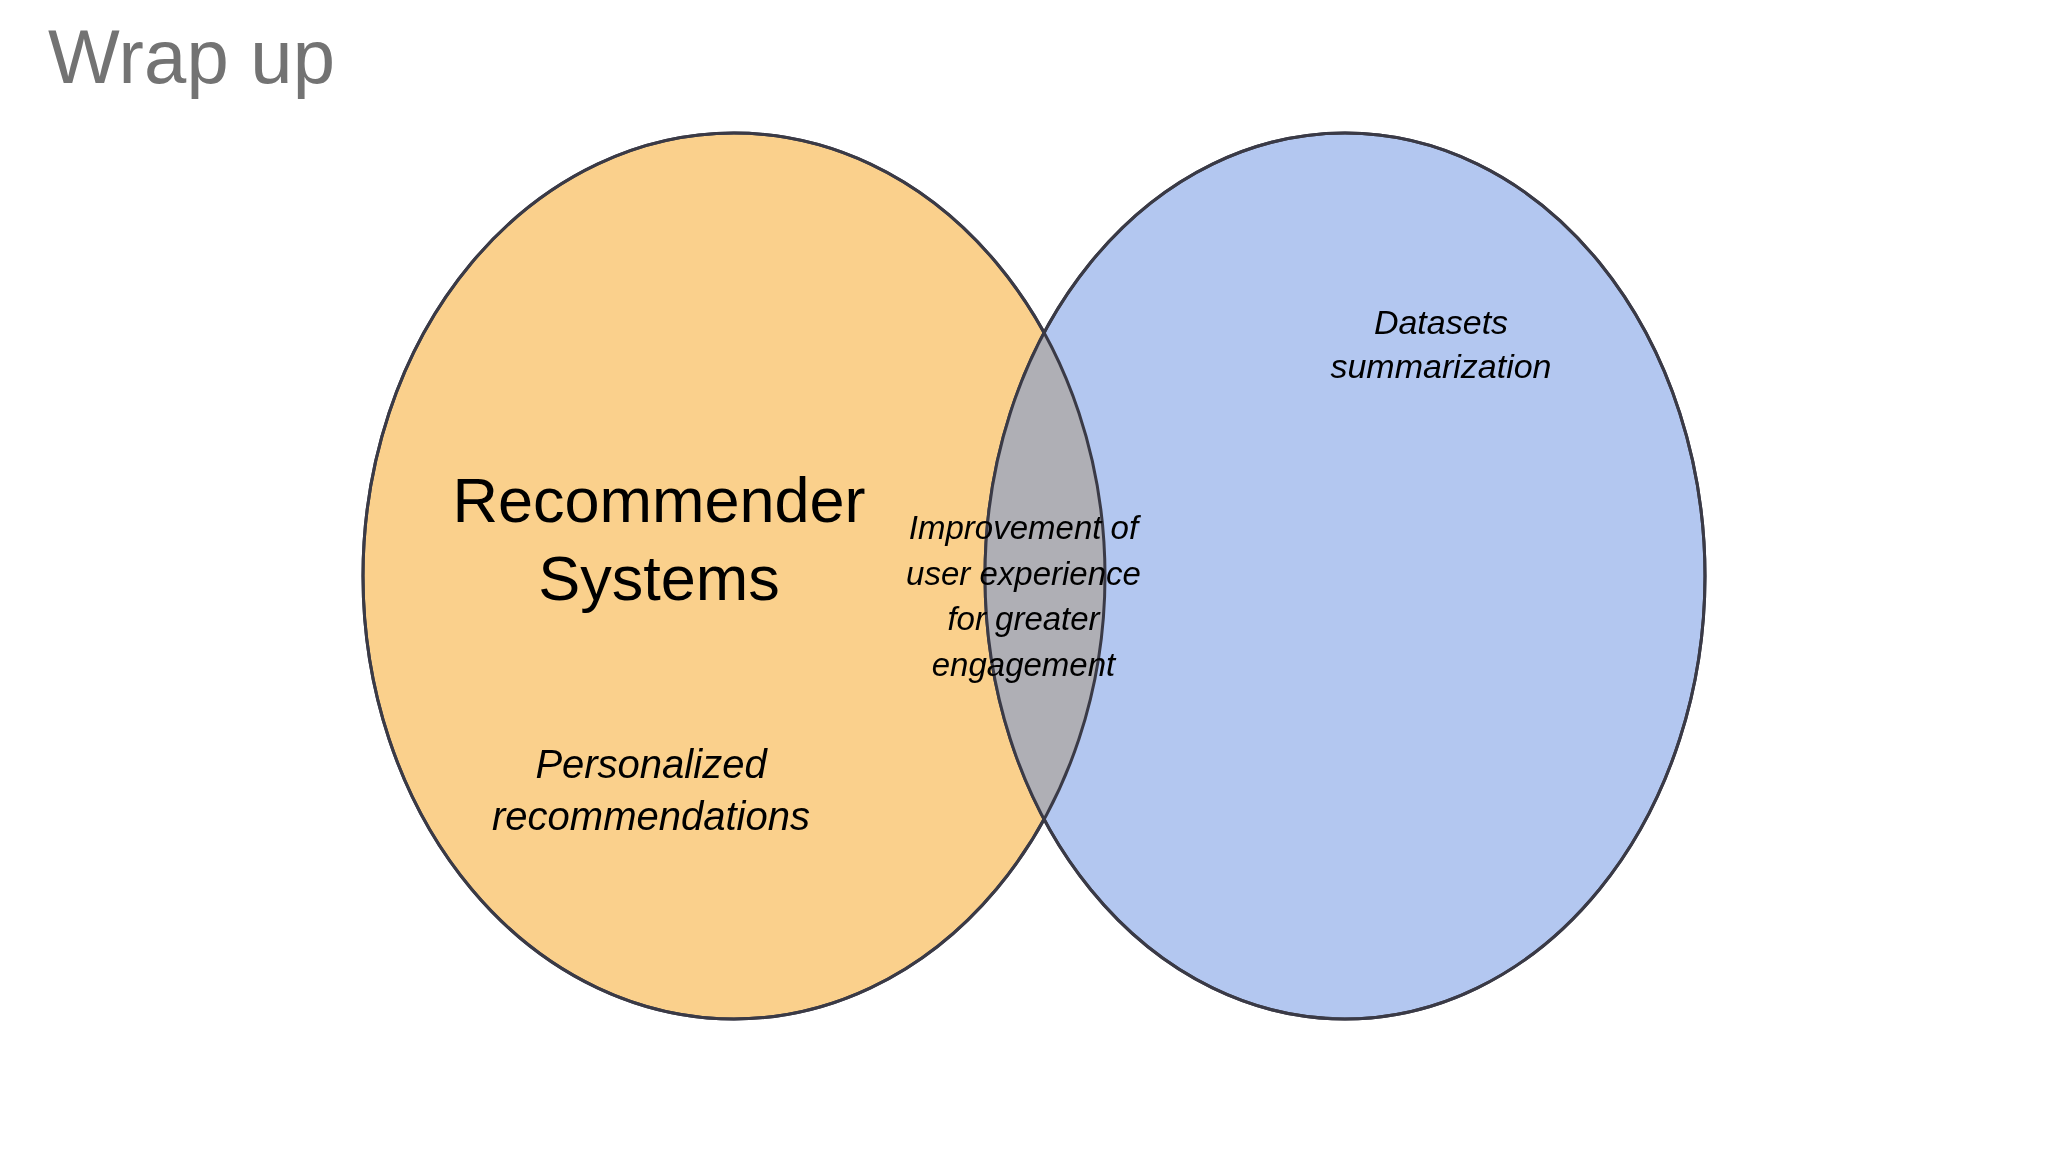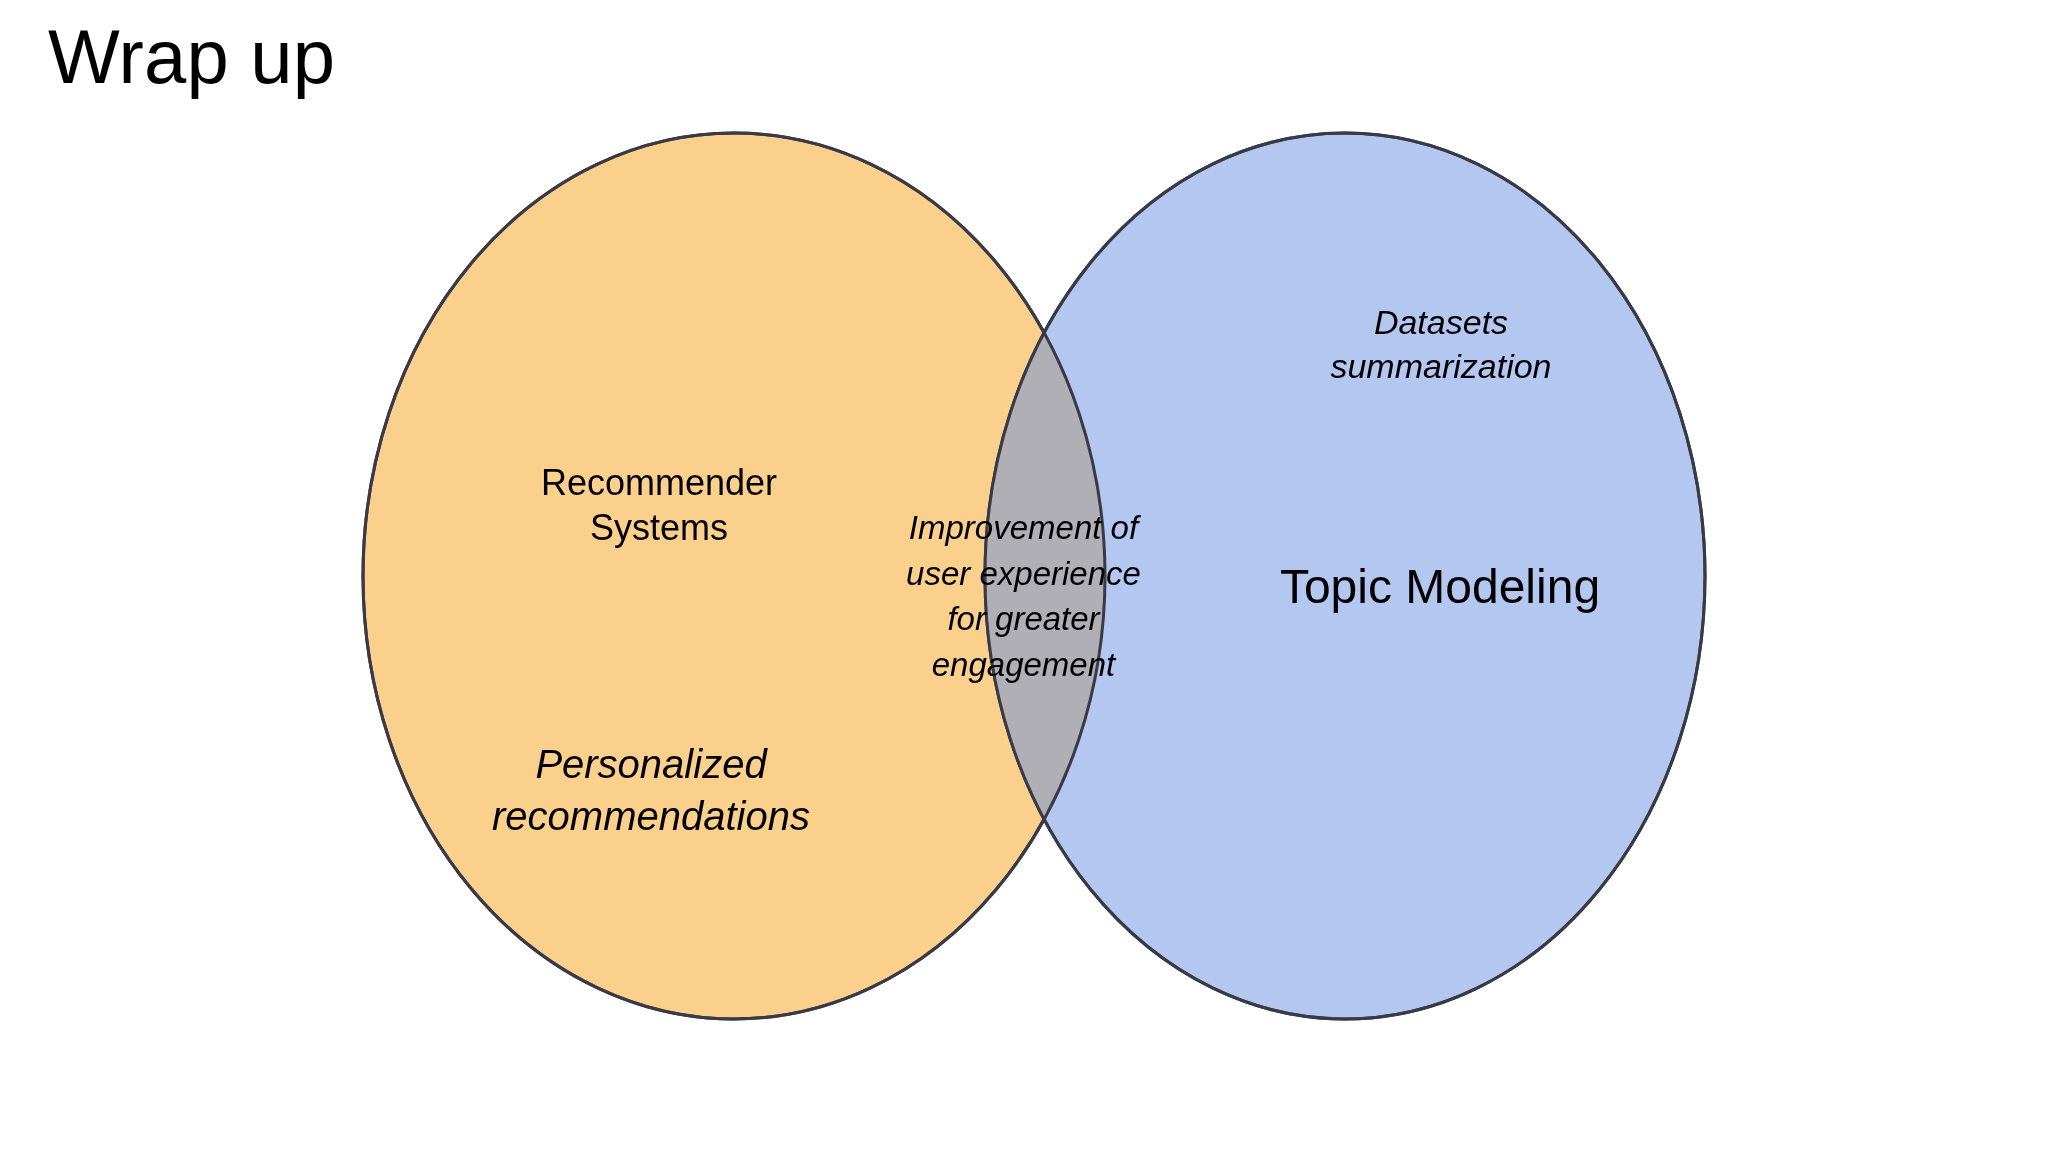--- a/index.html
+++ b/index.html
@@ -27,21 +27,21 @@
 
   
   #slide-title {
     position: absolute;
     left: 48px;
     top: 14px;
     font-size: 76px;
     line-height: 1.12;
     font-weight: 400;
     letter-spacing: 0.2px;
-    color: #000000;
+    color: #737373;
     white-space: pre;
   }
 
   
   #venn-diagram {
     position: absolute;
     left: 0;
     top: 0;
     width: 2048px;
     height: 1152px;
@@ -60,21 +60,21 @@
     position: absolute;
     text-align: center;
     color: #000000;
     white-space: pre-line;
   }
 
   #label-left-title {
     left: 394px;
     top: 461px;
     width: 530px;
-    font-size: 36px;
+    font-size: 63px;
     line-height: 1.24;
     font-weight: 400;
   }
 
   #label-left-sub {
     left: 396px;
     top: 738px;
     width: 510px;
     font-size: 40px;
     line-height: 1.30;
@@ -155,17 +155,16 @@
 recommendations</div>
 
     <div class="venn-label" id="label-right-top">Datasets
 summarization</div>
 
     <div class="venn-label" id="label-center">Improvement of
 user experience
 for greater
 engagement</div>
 
-    <div class="venn-label" id="label-right-title">Topic Modeling</div>
 
   </div>
 
 </div>
 
 </body></html>

